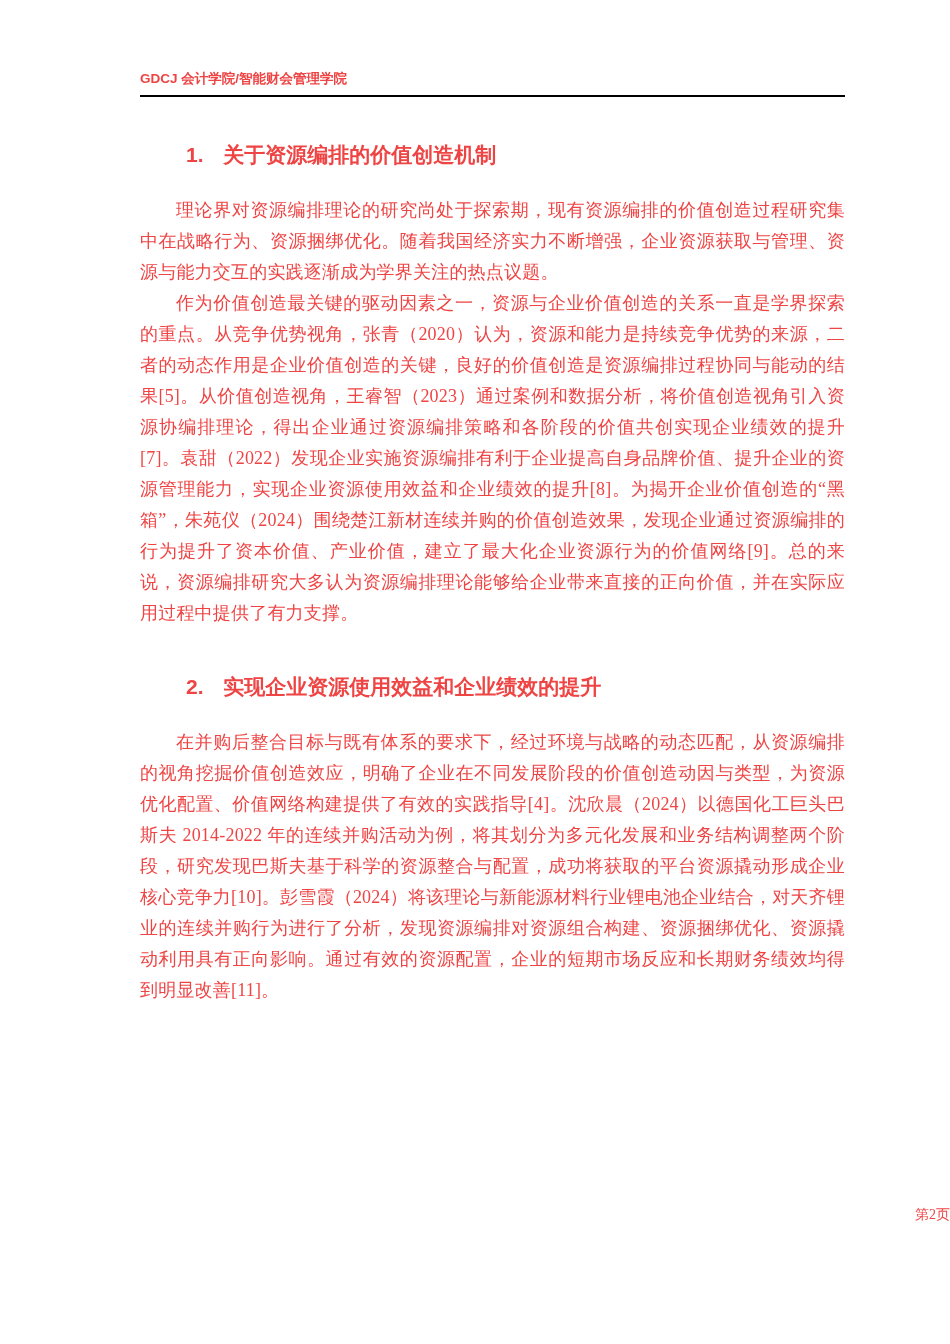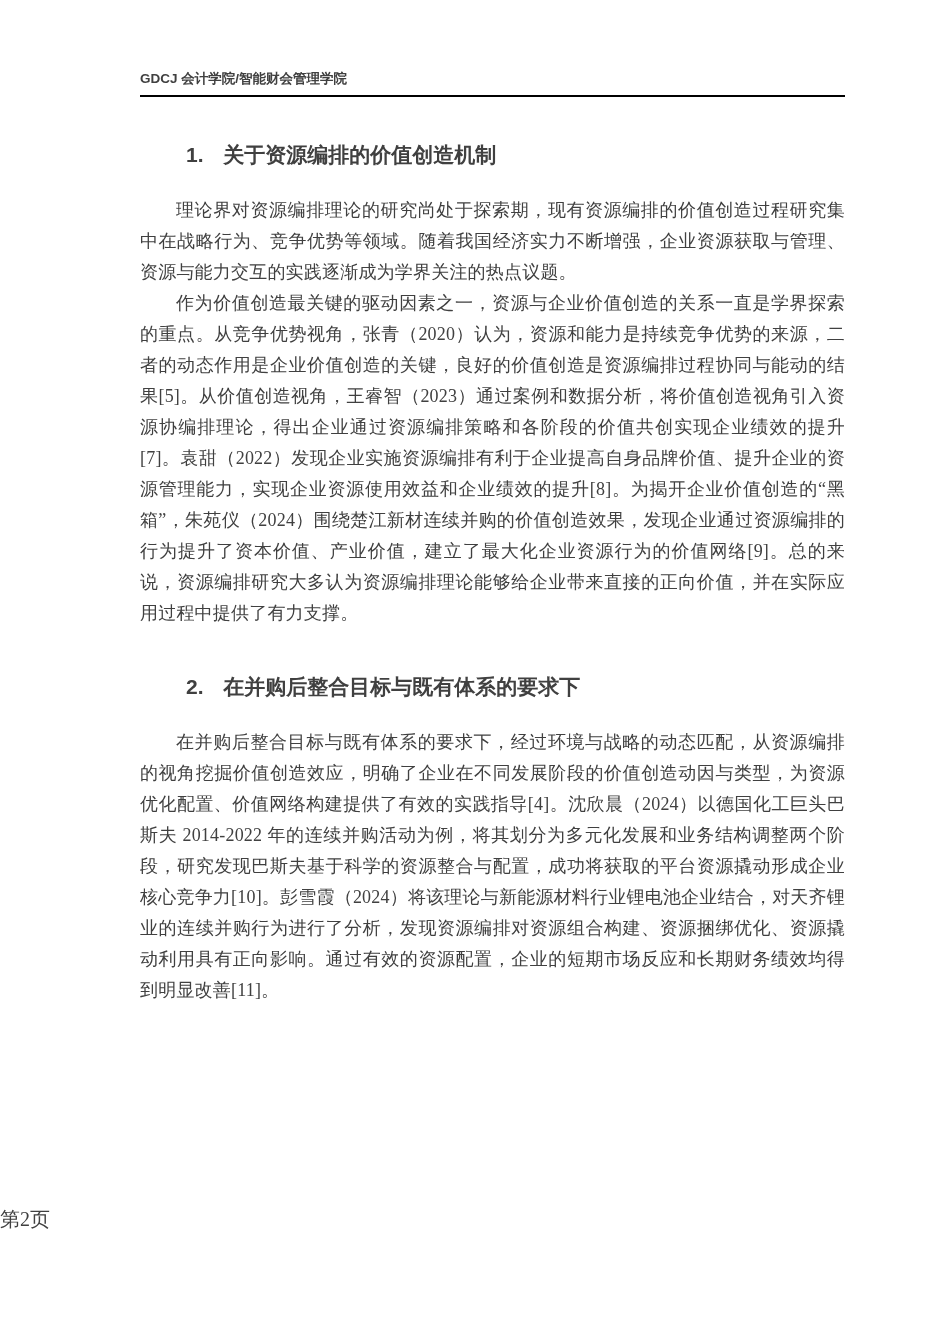--- a/index.html
+++ b/index.html
@@ -5,21 +5,21 @@
   html, body {
     margin: 0;
     padding: 0;
     background: #ffffff;
   }
   .page {
     position: relative;
     width: 950px;
     height: 1344px;
     background: #ffffff;
-    color: #404040;
+    color: #ef4444;
     font-family: "Liberation Serif", serif;
     overflow: hidden;
     box-sizing: border-box;
   }
   .doc-header {
     position: absolute;
     top: 70px;
     left: 140px;
     width: 705px;
     display: flex;
@@ -55,48 +55,48 @@
     text-align: justify;
     text-indent: 2em;
     margin: 0;
     letter-spacing: 0.2px;
   }
   .doc-footer {
     position: absolute;
     top: 1206px;
     left: 0;
     width: 950px;
-    text-align: left;
-    font-size: 20px;
+    text-align: right;
+    font-size: 14px;
     font-family: "Liberation Serif", serif;
   }
 </style>
 </head>
 <body>
 
 <div class="page">
 
   <div class="doc-header">
     <span class="hdr-left">GDCJ 会计学院/智能财会管理学院</span>
   </div>
 
   <div class="doc-body">
 
     <h2 class="section-heading">
       <span class="sec-num">1.</span>
       <span class="sec-title">关于资源编排的价值创造机制</span>
     </h2>
 
-    <p class="para">理论界对资源编排理论的研究尚处于探索期，现有资源编排的价值创造过程研究集中在战略行为、竞争优势等领域。随着我国经济实力不断增强，企业资源获取与管理、资源与能力交互的实践逐渐成为学界关注的热点议题。</p>
+    <p class="para">理论界对资源编排理论的研究尚处于探索期，现有资源编排的价值创造过程研究集中在战略行为、资源捆绑优化。随着我国经济实力不断增强，企业资源获取与管理、资源与能力交互的实践逐渐成为学界关注的热点议题。</p>
 
     <p class="para">作为价值创造最关键的驱动因素之一，资源与企业价值创造的关系一直是学界探索的重点。从竞争优势视角，张青（2020）认为，资源和能力是持续竞争优势的来源，二者的动态作用是企业价值创造的关键，良好的价值创造是资源编排过程协同与能动的结果[5]。从价值创造视角，王睿智（2023）通过案例和数据分析，将价值创造视角引入资源协编排理论，得出企业通过资源编排策略和各阶段的价值共创实现企业绩效的提升[7]。袁甜（2022）发现企业实施资源编排有利于企业提高自身品牌价值、提升企业的资源管理能力，实现企业资源使用效益和企业绩效的提升[8]。为揭开企业价值创造的“黑箱”，朱苑仪（2024）围绕楚江新材连续并购的价值创造效果，发现企业通过资源编排的行为提升了资本价值、产业价值，建立了最大化企业资源行为的价值网络[9]。总的来说，资源编排研究大多认为资源编排理论能够给企业带来直接的正向价值，并在实际应用过程中提供了有力支撑。</p>
 
     <h2 class="section-heading">
       <span class="sec-num">2.</span>
-      <span class="sec-title">在并购后整合目标与既有体系的要求下</span>
+      <span class="sec-title">实现企业资源使用效益和企业绩效的提升</span>
     </h2>
 
     <p class="para">在并购后整合目标与既有体系的要求下，经过环境与战略的动态匹配，从资源编排的视角挖掘价值创造效应，明确了企业在不同发展阶段的价值创造动因与类型，为资源优化配置、价值网络构建提供了有效的实践指导[4]。沈欣晨（2024）以德国化工巨头巴斯夫 2014-2022 年的连续并购活动为例，将其划分为多元化发展和业务结构调整两个阶段，研究发现巴斯夫基于科学的资源整合与配置，成功将获取的平台资源撬动形成企业核心竞争力[10]。彭雪霞（2024）将该理论与新能源材料行业锂电池企业结合，对天齐锂业的连续并购行为进行了分析，发现资源编排对资源组合构建、资源捆绑优化、资源撬动利用具有正向影响。通过有效的资源配置，企业的短期市场反应和长期财务绩效均得到明显改善[11]。</p>
 
 
   </div>
 
   <div class="doc-footer">
     <span>第2页</span>
   </div>

